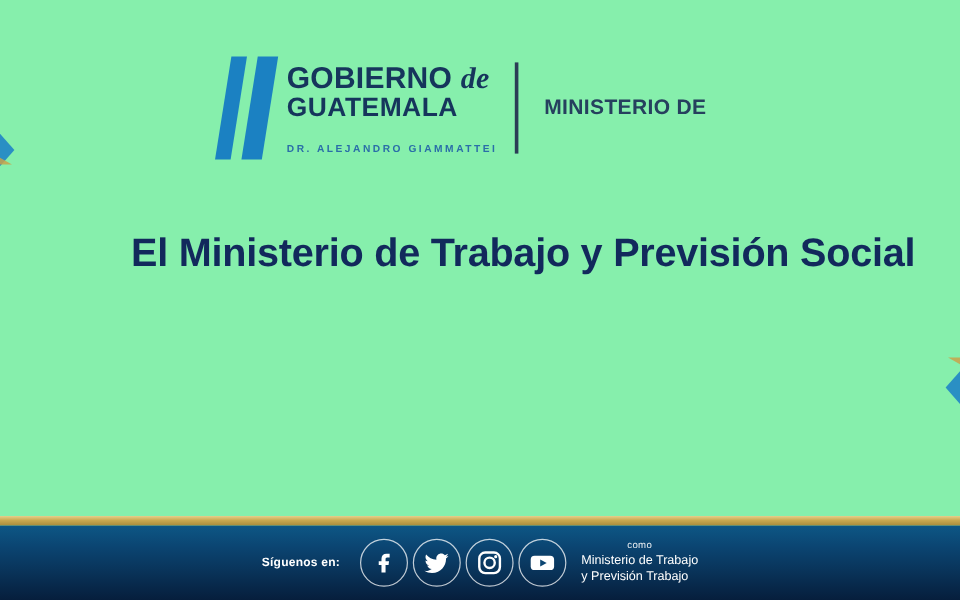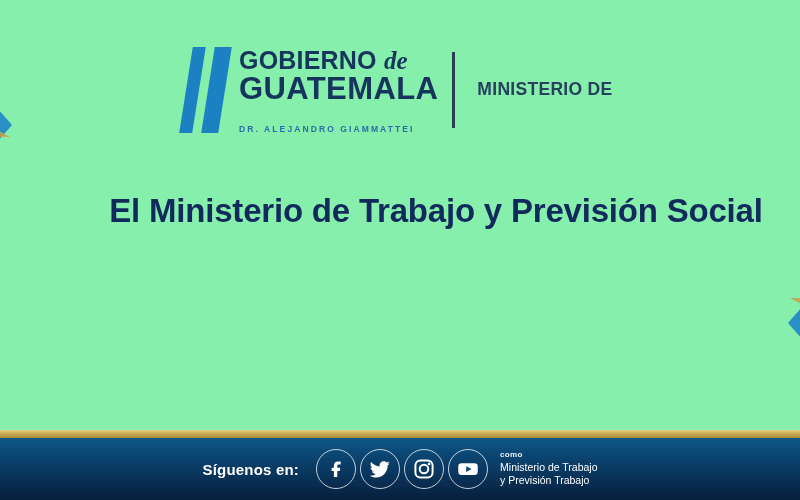--- a/index.html
+++ b/index.html
@@ -96,21 +96,21 @@
     line-height: 1;
     white-space: nowrap;
   }
   .gobierno-line1 .de {
     font-style: italic;
     font-weight: bold;
     font-family: "Liberation Serif", serif;
     font-size: 25px;
   }
   .gobierno-line2 {
-    font-size: 31px;
+    font-size: 22px;
     font-weight: bold;
     letter-spacing: .4px;
     color: #16355c;
     line-height: 1.05;
     white-space: nowrap;
   }
   .gobierno-sub {
     font-size: 8.5px;
     font-weight: bold;
     letter-spacing: 2.1px;
@@ -170,21 +170,21 @@
     display: flex;
     align-items: center;
     justify-content: center;
   }
   .footer-inner {
     display: flex;
     align-items: center;
   }
   .follow-label {
     color: #ffffff;
-    font-size: 15px;
+    font-size: 10px;
     font-weight: bold;
     letter-spacing: .2px;
     margin-right: 17px;
   }
   .social-row {
     display: flex;
     align-items: center;
     gap: 4px;
   }
   .social-circle {
@@ -198,23 +198,24 @@
     box-sizing: border-box;
   }
   .social-circle svg { display: block; }
   .footer-account {
     margin-left: 12px;
     color: #ffffff;
     line-height: 1.28;
   }
   .footer-account .como {
     font-size: 8px;
-    font-weight: bold;
+    font-weight: normal;
     letter-spacing: .3px;
     opacity: .92;
+    text-align: center;
   }
   .footer-account .acct {
     font-size: 10.5px;
     font-weight: normal;
     letter-spacing: 0;
   }
 </style>
 </head>
 <body>
 

